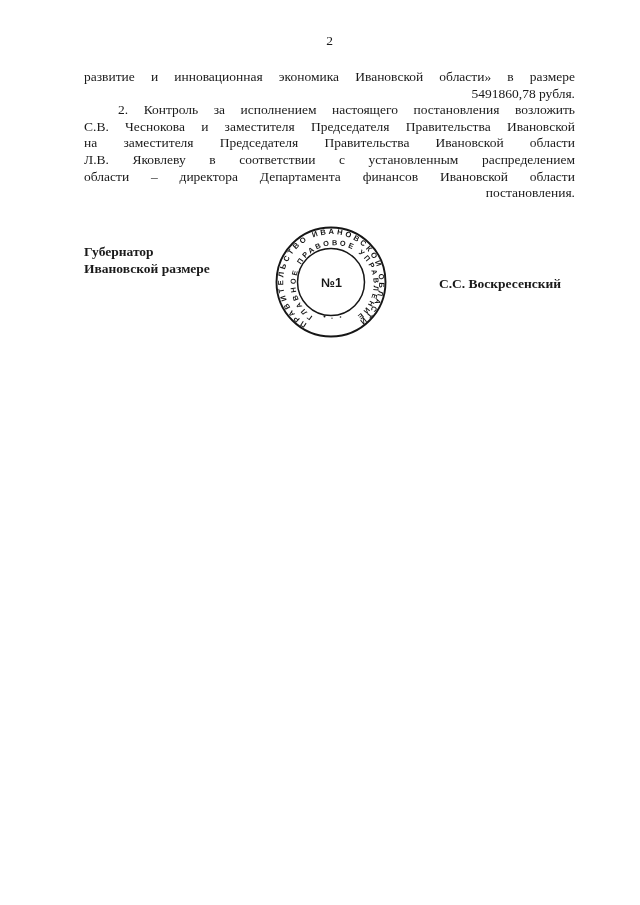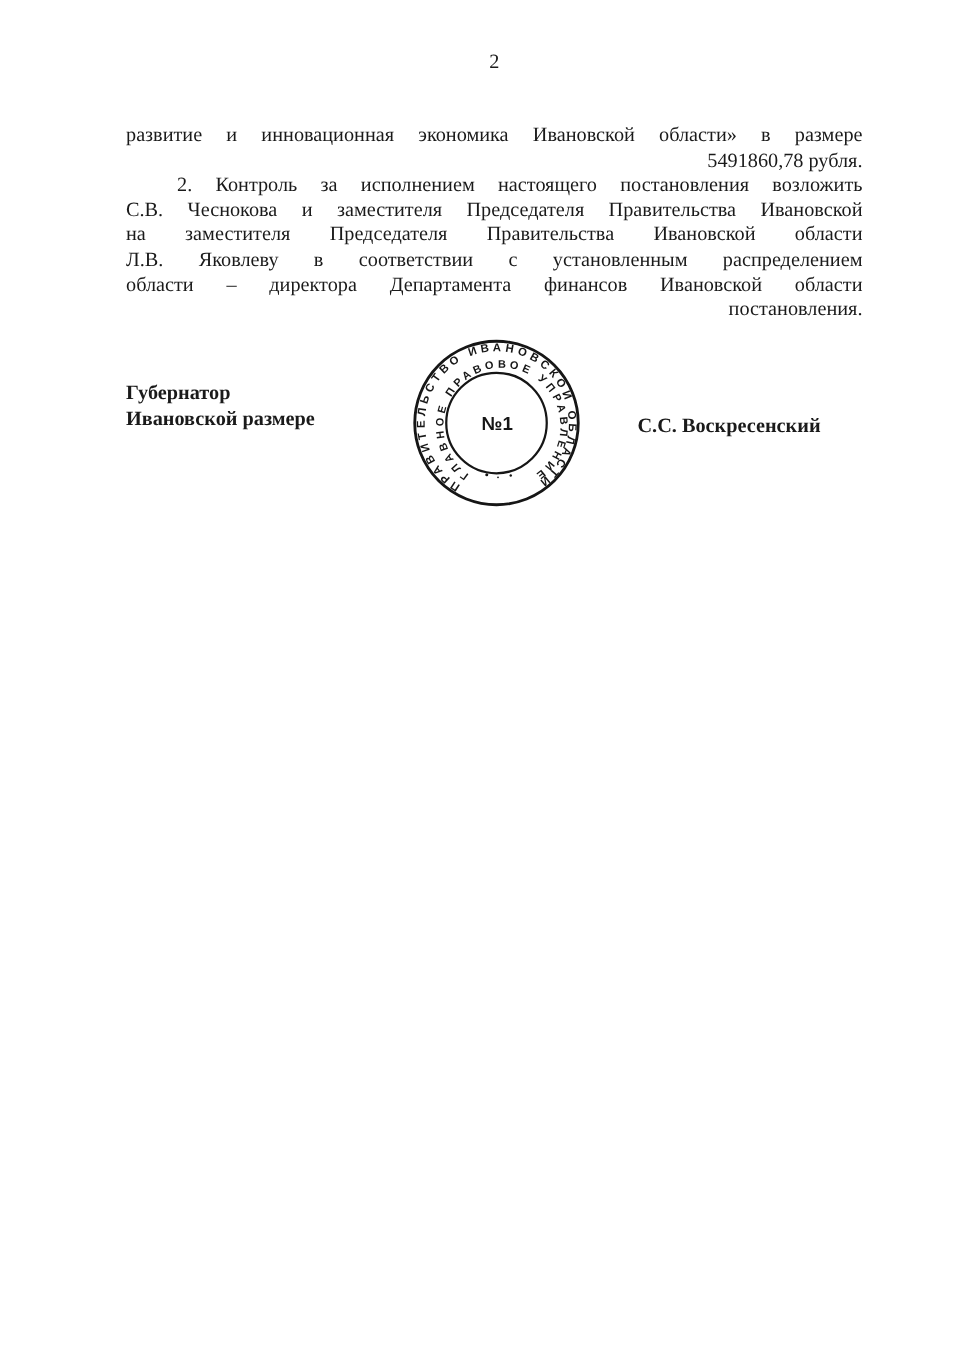--- a/index.html
+++ b/index.html
@@ -17,38 +17,38 @@
   }
   .pagenum {
     position: absolute;
     left: 84px; top: 33px; width: 491px;
     text-align: center;
     font-size: 13.5px;
     line-height: 16px;
   }
   .textblock {
     position: absolute;
-    left: 84px; top: 82px; width: 491px;
+    left: 84px; top: 69px; width: 491px;
     font-size: 13.5px;
     line-height: 16.6px;
   }
   .jline  { text-align: justify; text-align-last: justify; height: 16.6px; overflow: hidden; }
   .lline  { text-align: right; height: 16.6px; overflow: hidden; }
   .indent { text-indent: 34px; }
   .sig-title {
     position: absolute;
-    left: 84px; top: 254px;
+    left: 84px; top: 244px;
     font-size: 13.5px; font-weight: bold;
     line-height: 16.8px;
     white-space: nowrap;
   }
   .sig-name {
     position: absolute;
     left: 425px; top: 276px; width: 150px;
-    text-align: left;
+    text-align: center;
     font-size: 13.5px; font-weight: bold;
     white-space: nowrap;
   }
   .stamp {
     position: absolute;
     left: 275px; top: 226px;
     width: 112px; height: 112px;
   }
   .stamp text {
     font-family: "Liberation Sans", sans-serif;

